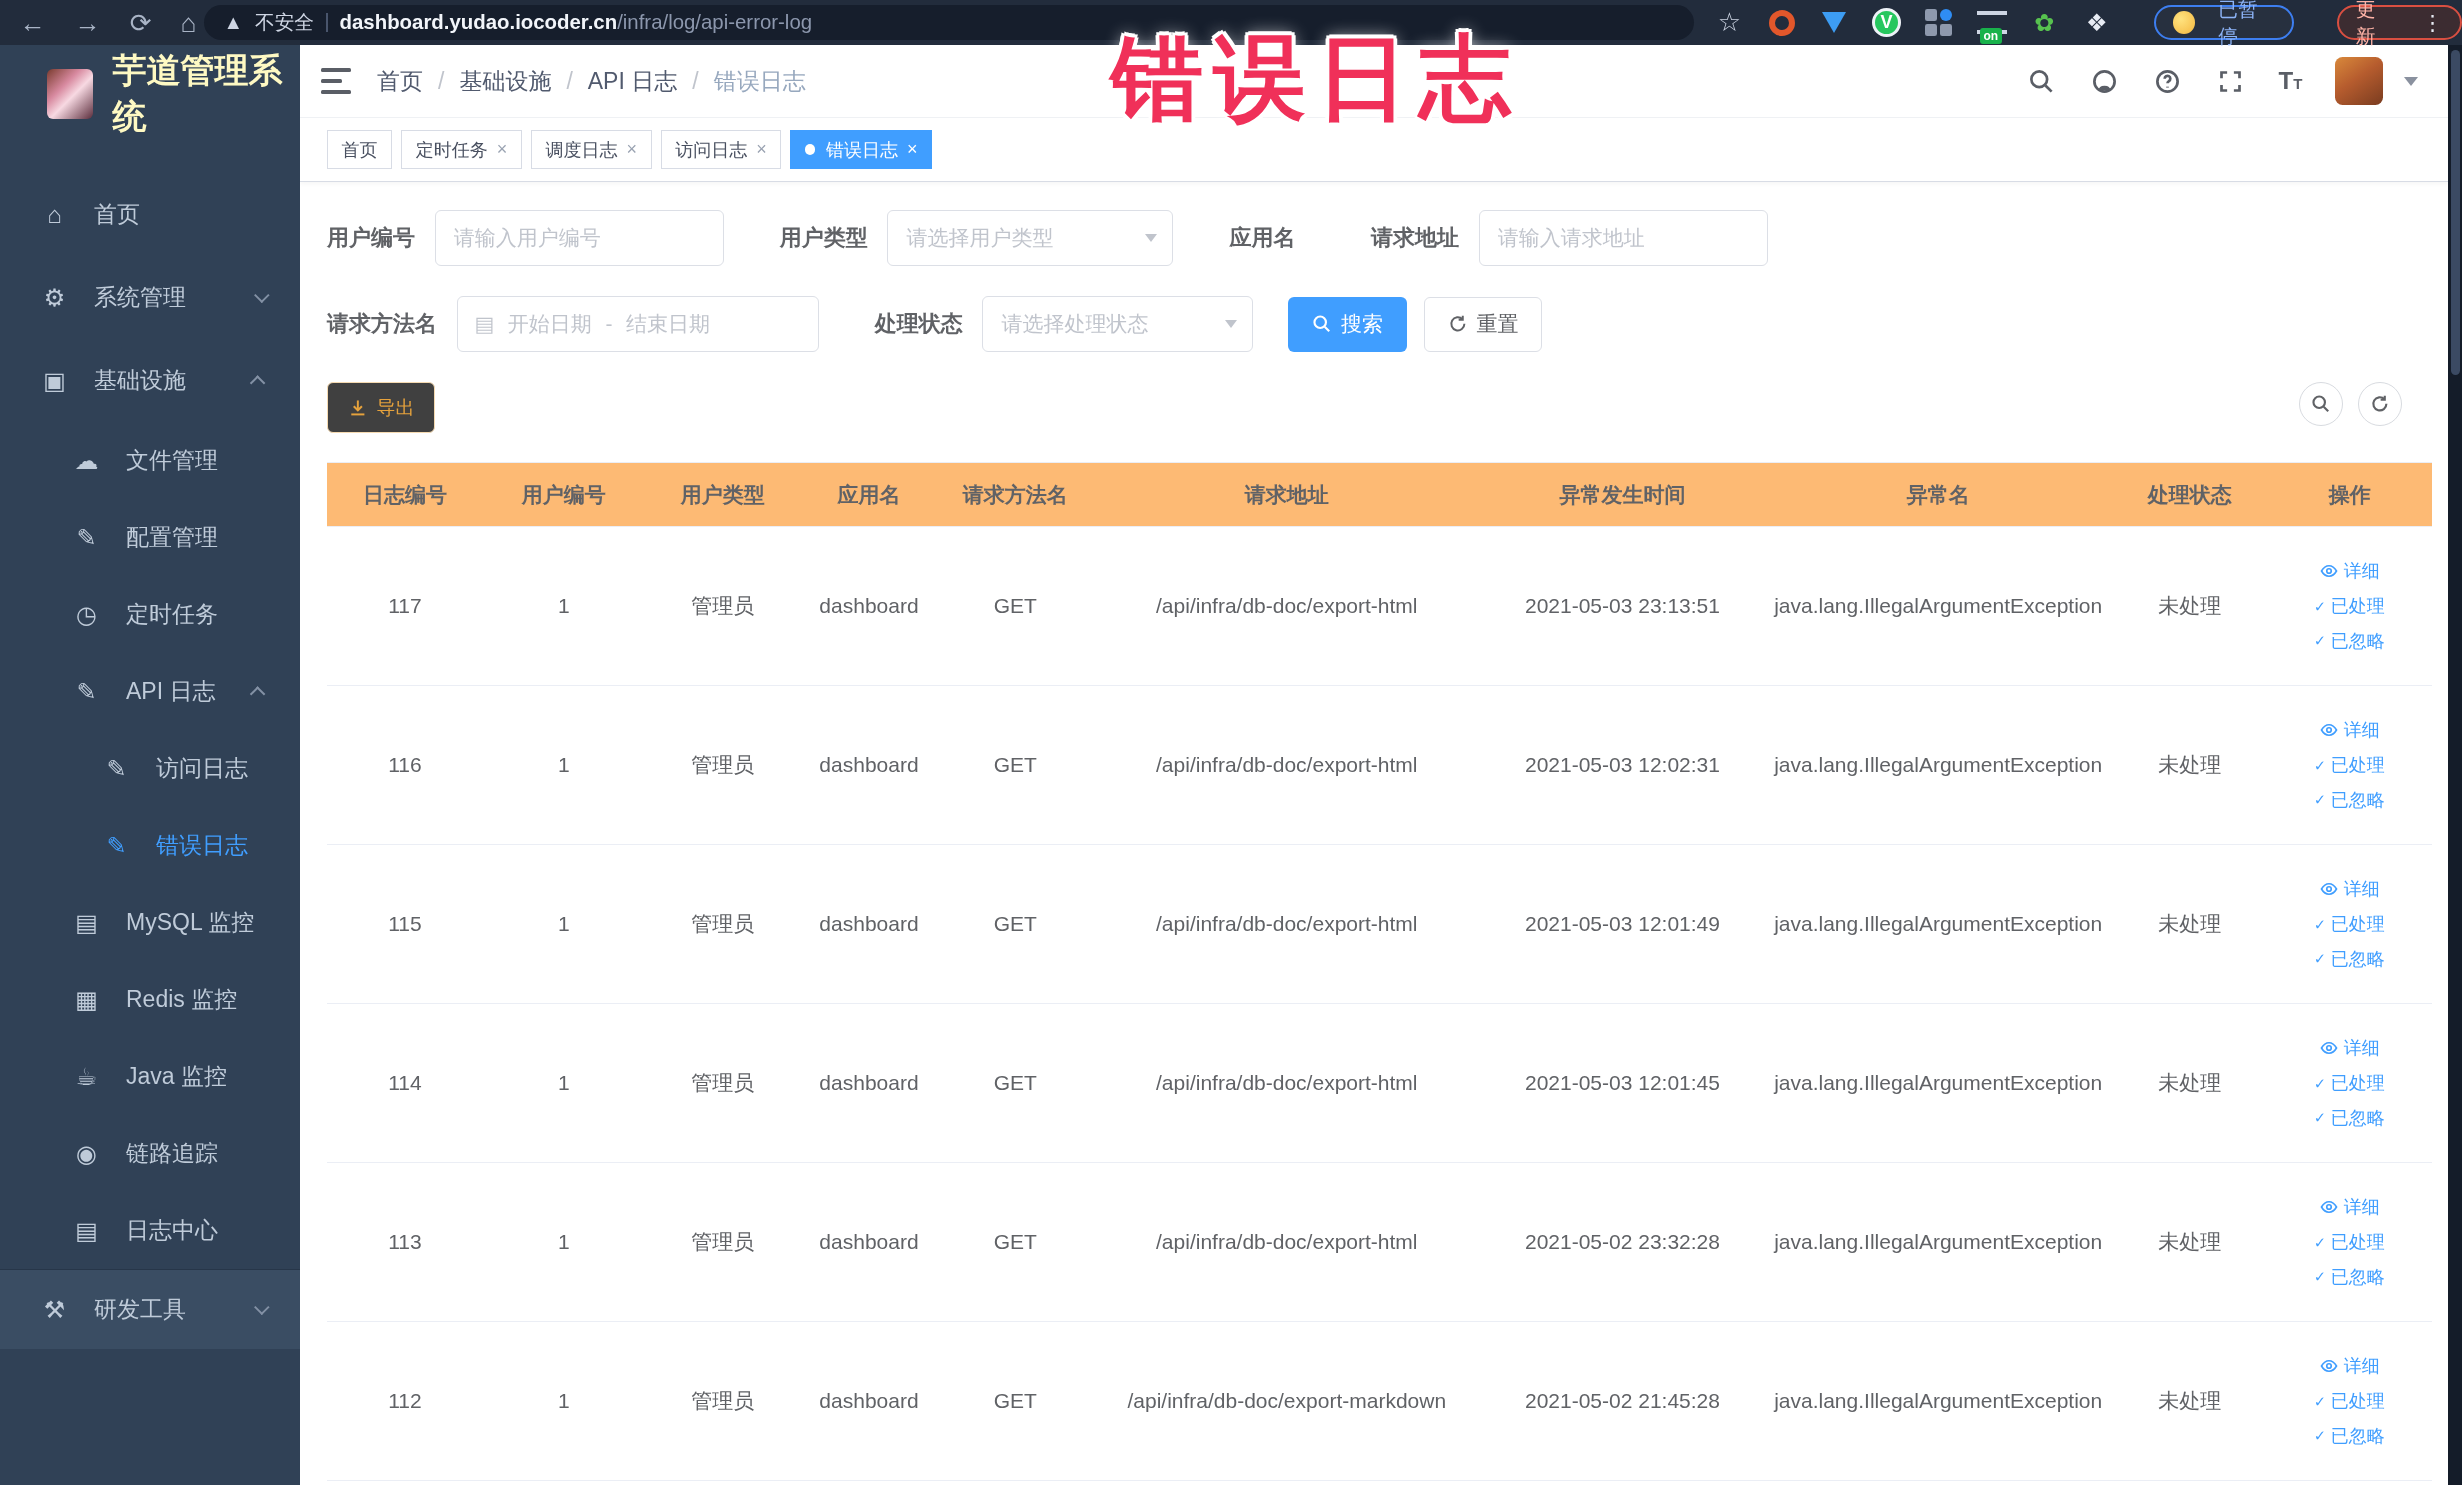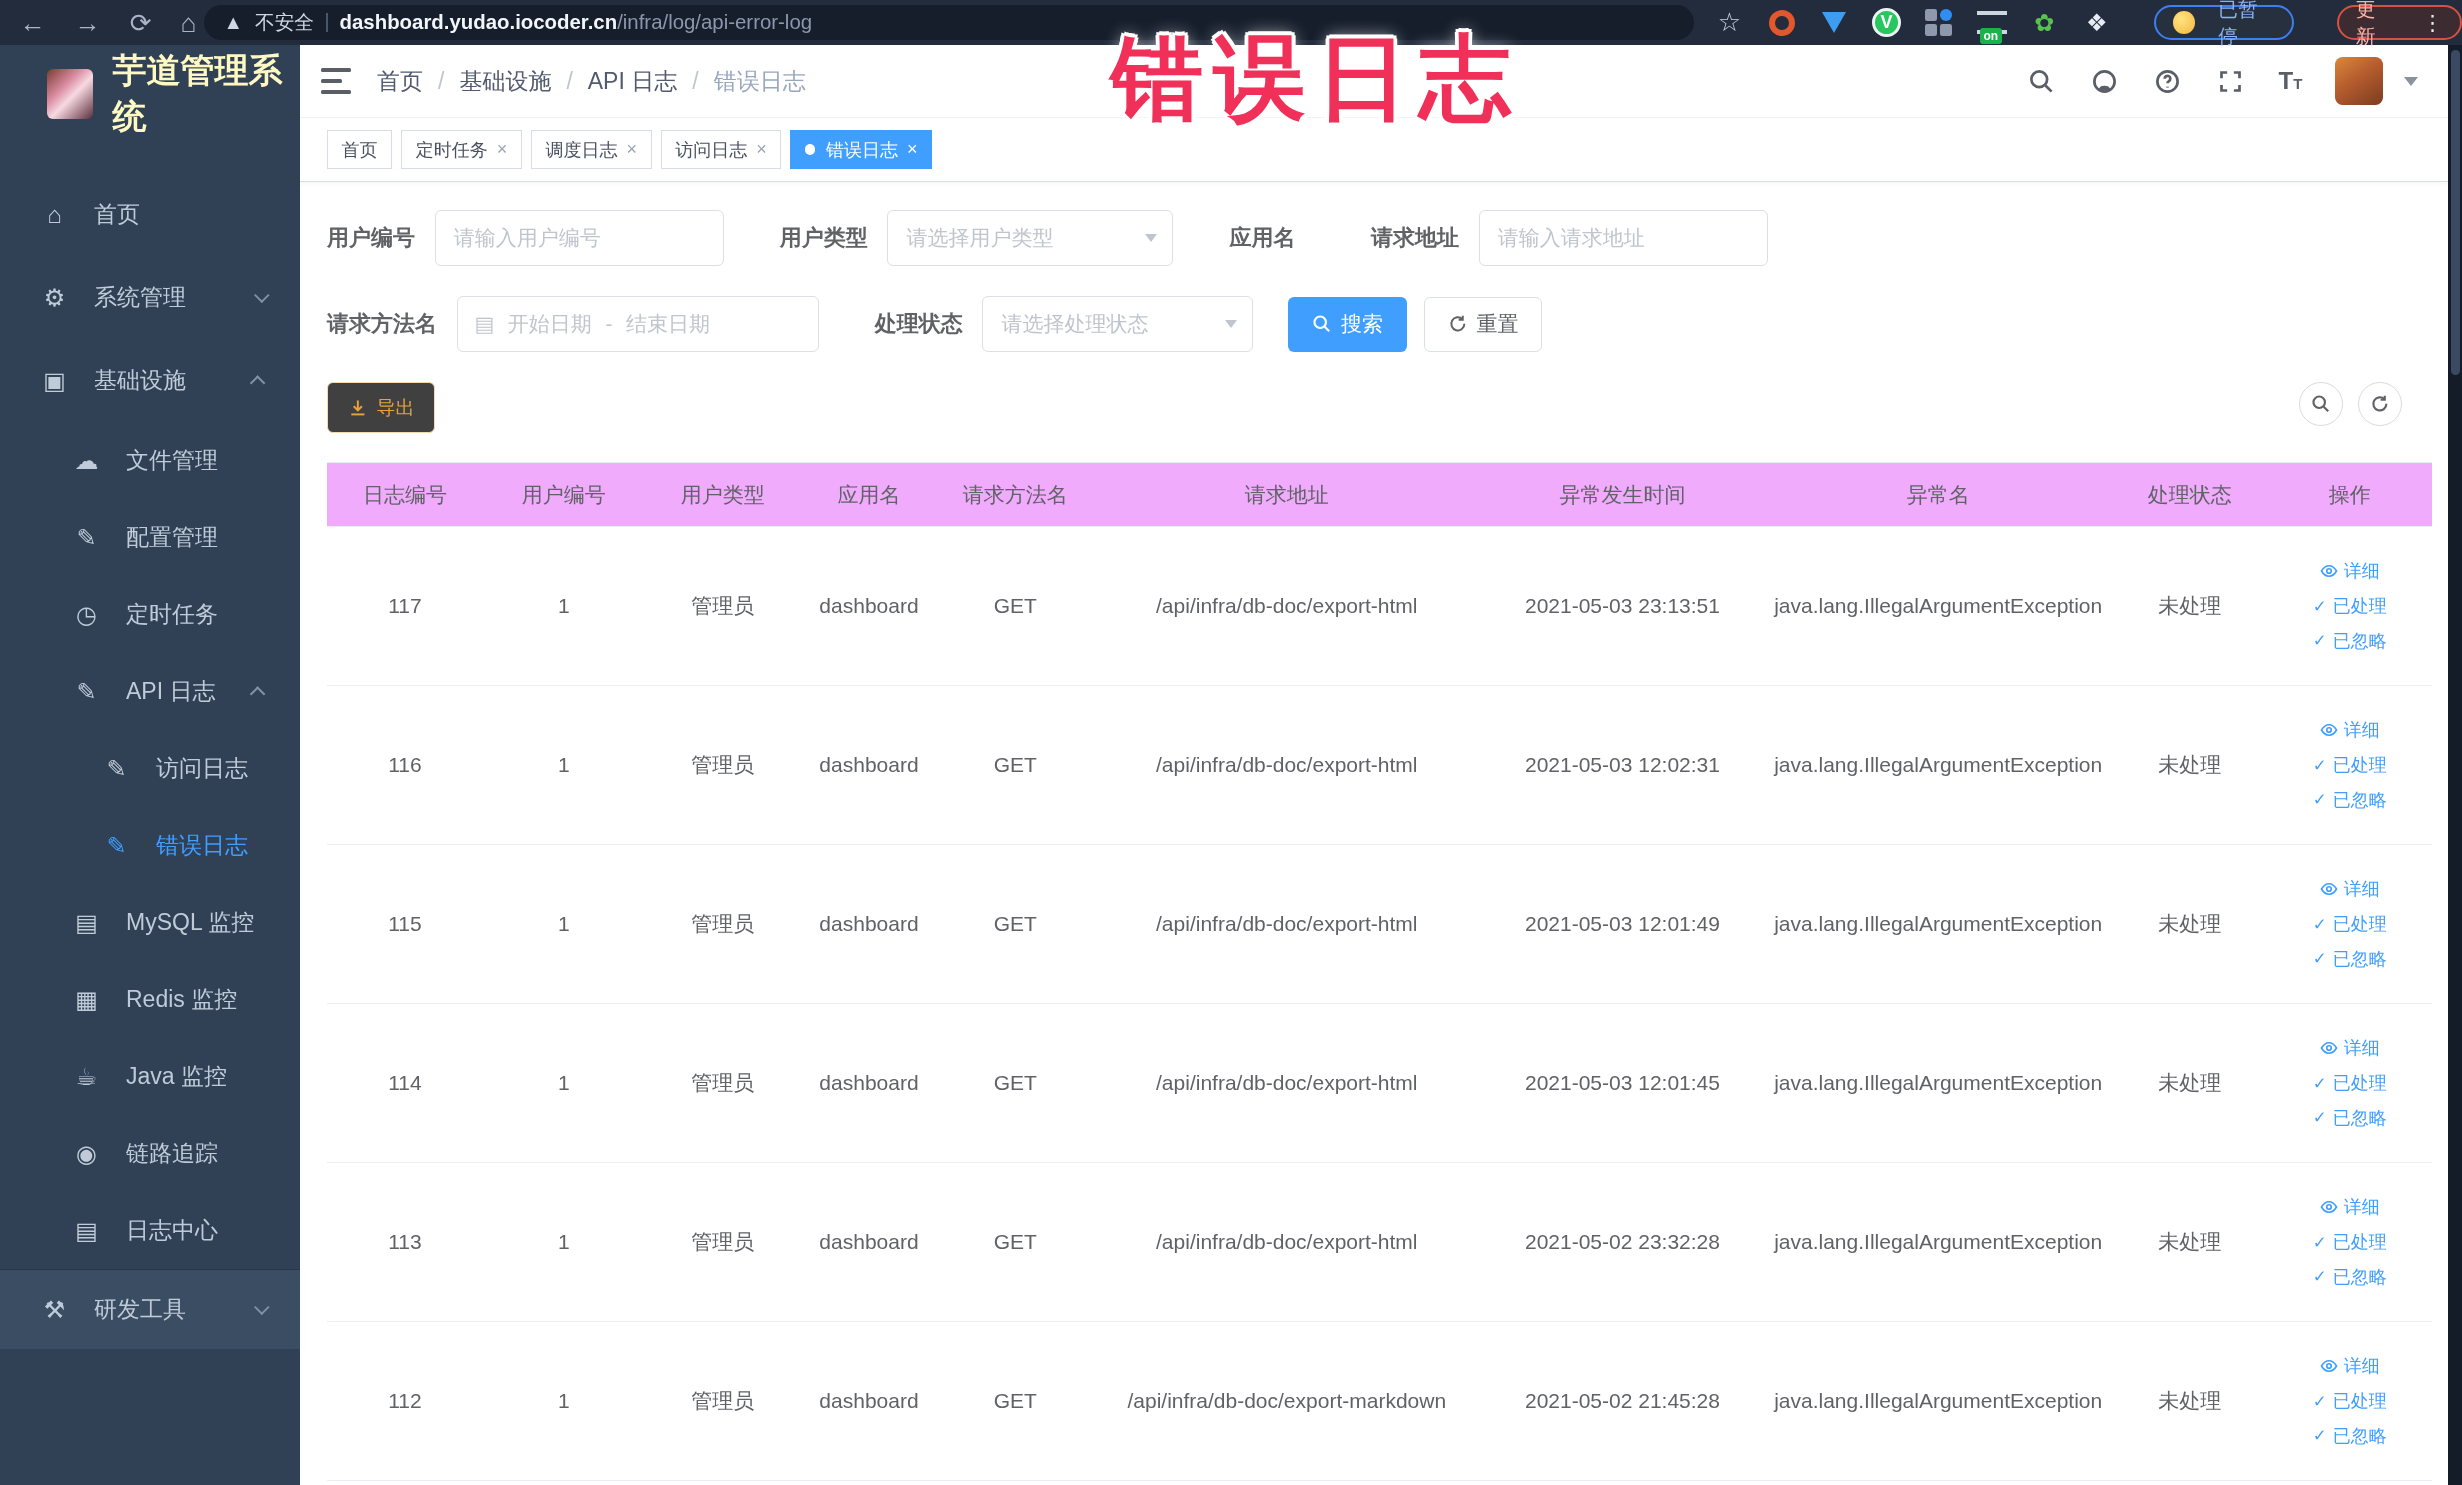--- a/index.html
+++ b/index.html
@@ -117,24 +117,24 @@
   .btn-warn { background:#404040; border-color:#f5dab1; color:#e6a23c; height:51px; font-size:19px; padding:0 19.7px; }
   .toolbar-row { display:flex; align-items:center; margin:7.6px 0 29px 0; position:relative; }
   .circle-btns { position:absolute; right:39px; top:0; display:flex; gap:15px; }
   .cbtn { width:44px; height:44px; border-radius:50%; border:1.5px solid #d8dbe0; background:#fff;
     display:flex; align-items:center; justify-content:center; cursor:pointer; }
   .cbtn svg { width:19.7px; height:19.7px; stroke:#606266; fill:none; stroke-width:2.6; }
 
   
   .table { width:calc(100% - 9px); border-top:1.5px solid #ebeef5; }
   .tr { display:grid; grid-template-columns:7.4% 7.7% 7.4% 6.5% 7.4% 18.4% 13.5% 16.5% 7.4% 7.8%; align-items:center; }
-  .thead { background:#f0abfc; height:64px; font-weight:normal; color:#515a6e; font-size:21px; border-bottom:1.5px solid #ebeef5; }
+  .thead { background:#fdba74; height:64px; font-weight:bold; color:#515a6e; font-size:21px; border-bottom:1.5px solid #ebeef5; }
   .td { text-align:center; font-size:21px; color:#606266; overflow:hidden; white-space:nowrap; }
   .tbody .tr { height:159px; border-bottom:1.5px solid #ebeef5; background:#fff; }
-  .actions { display:flex; flex-direction:column; align-items:center; gap:10.6px; }
+  .actions { display:flex; flex-direction:column; align-items:center; gap:10.6px;font-family:Liberation Mono, monospace; }
   .alink { display:inline-flex; align-items:center; gap:6px; color:#409eff; font-size:18px; cursor:pointer; }
   .alink svg { width:18px; height:18px; stroke:#409eff; fill:none; stroke-width:2.2; }
   .alink .chk { font-size:16.7px; }
 
   
   .annotation { position:absolute; left:1111px; top:16.7px; z-index:60; font-size:92px; font-weight:bold;
     letter-spacing:10.6px; color:#f03059;
     text-shadow:-3.8px 0 0 #fff,3.8px 0 0 #fff,0 -3.8px 0 #fff,0 3.8px 0 #fff,
       -3px -3px 0 #fff,3px 3px 0 #fff,-3px 3px 0 #fff,3px -3px 0 #fff,0 0 16.7px rgba(255,255,255,.95); }
 </style>

